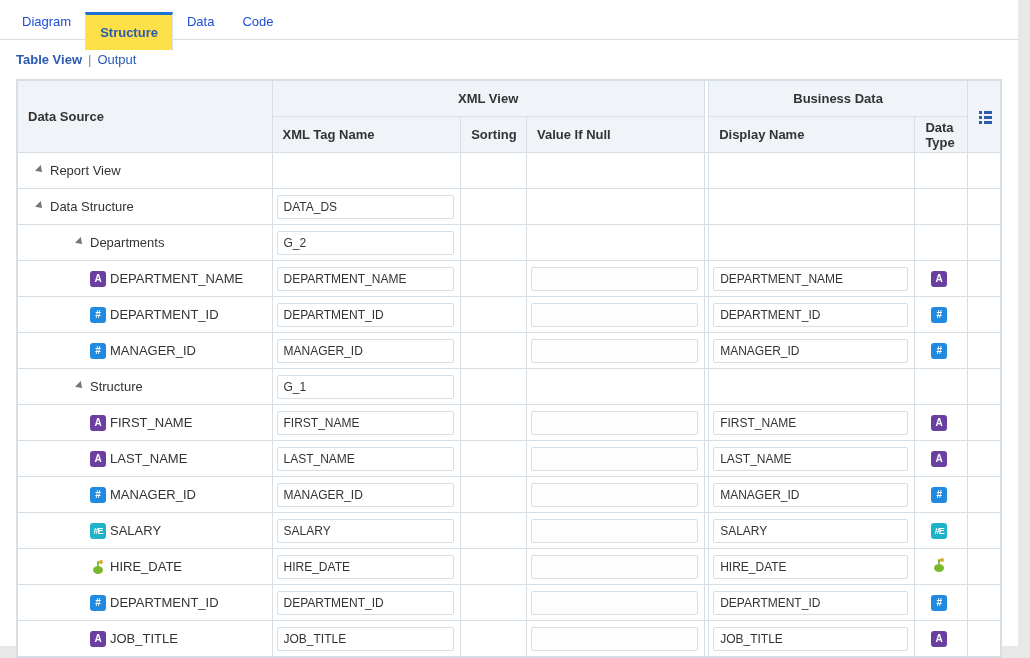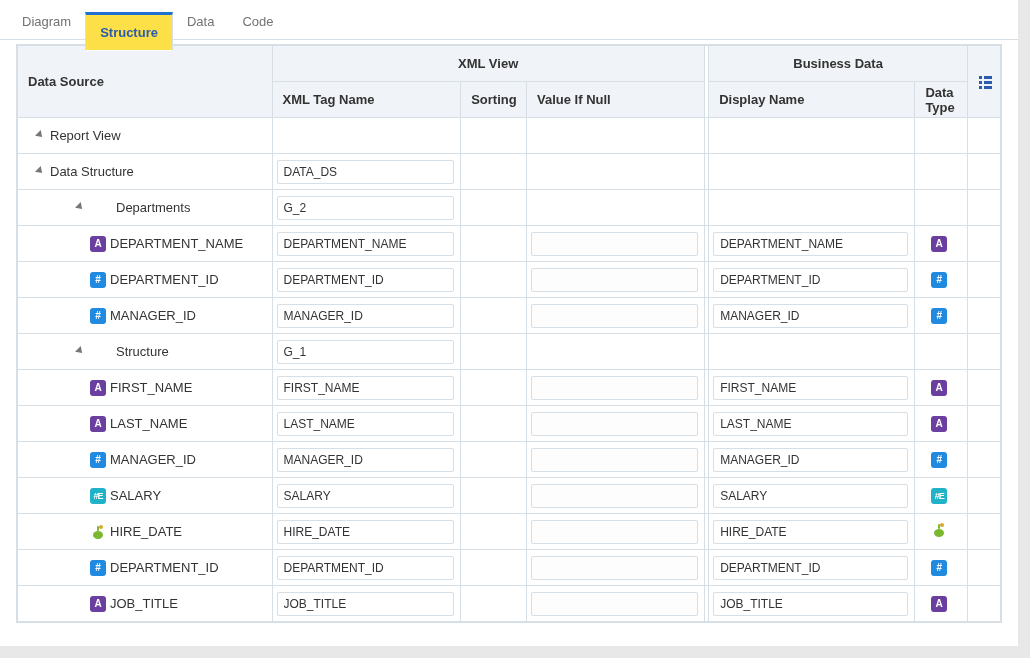--- a/index.html
+++ b/index.html
@@ -22,21 +22,21 @@
   }
   .tabs {
     display: flex;
     border-bottom: 1px solid #d6dfe6;
     padding-left: 8px;
     height: 40px;
     align-items: flex-end;
   }
   .tab {
     padding: 10px 14px 10px 14px;
-    color: #737373;
+    color: #1d4ed8;
     cursor: pointer;
     font-size: 13px;
   }
   .tab.active {
     color: #2b5baf;
     font-weight: bold;
     border-top: 3px solid #1f70d0;
     border-left: 1px solid #d6dfe6;
     border-right: 1px solid #d6dfe6;
     border-bottom: 1px solid #fff;
@@ -99,21 +99,21 @@
   }
 
   .tree-cell {
     display: flex;
     align-items: center;
     padding: 0 6px 0 6px;
     height: 100%;
   }
   .indent-0 { padding-left: 18px; }
   .indent-1 { padding-left: 18px; }
-  .indent-2 { padding-left: 58px; gap: 26px; }
+  .indent-2 { padding-left: 58px; }
   .indent-3 { padding-left: 72px; }
 
   .arrow {
     width: 0; height: 0;
     display: inline-block;
     border-left: 4px solid transparent;
     border-right: 4px solid transparent;
     border-top: 6px solid #777;
     transform: rotate(-45deg);
     margin-right: 6px;
@@ -163,20 +163,21 @@
 <body>
 
 <div class="outer">
   <div class="tabs" id="tabs">
       <div class="tab">Diagram</div>
       <div class="tab active">Structure</div>
       <div class="tab">Data</div>
       <div class="tab">Code</div>
     </div>
 
+  <div class="subtabs" id="subtabs"><span class="st active">Table View</span><span class="sep">|</span><span class="st">Output</span></div>
 
   <div class="grid-wrap">
     <table class="grid">
       <colgroup>
         <col class="col-ds">
           <col class="col-xml">
           <col class="col-sort">
           <col class="col-null">
         <col class="col-gap">
           <col class="col-disp">

